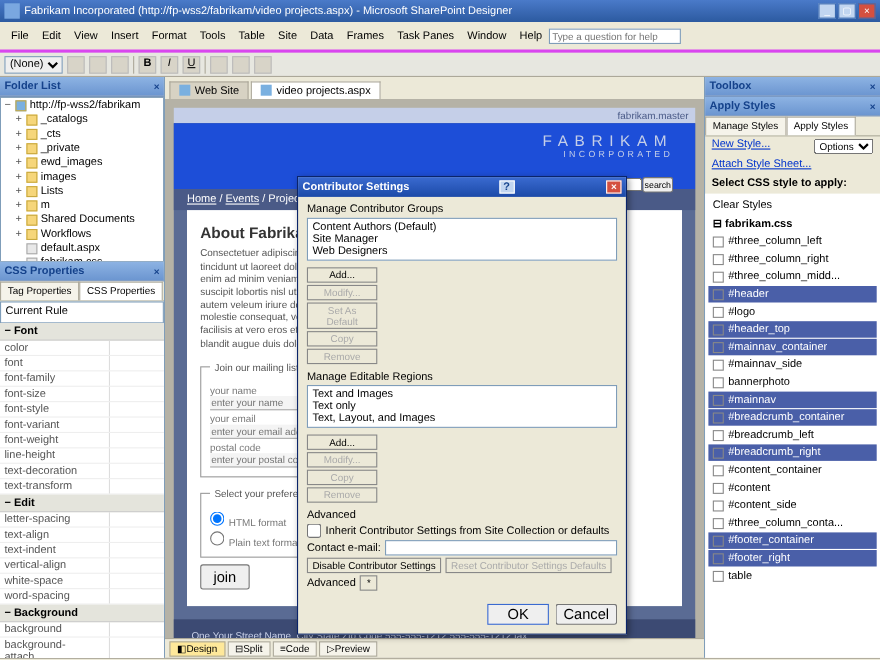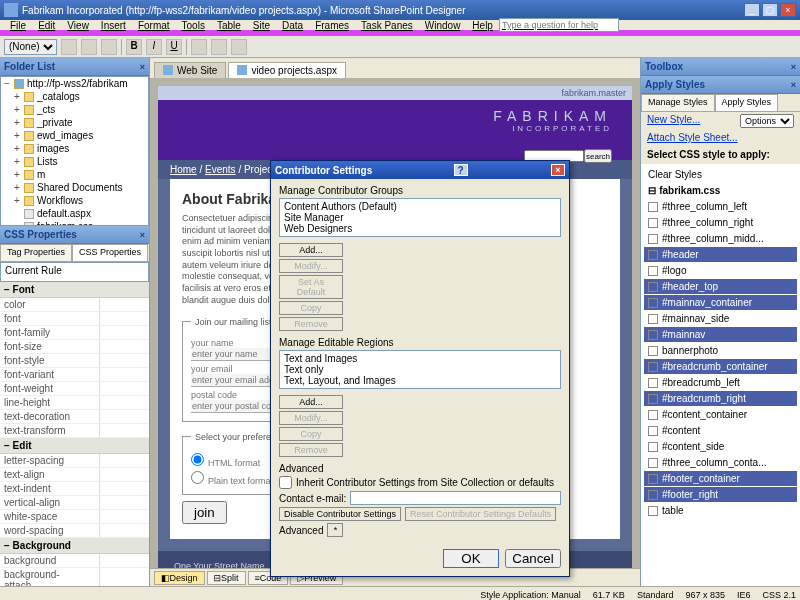--- a/index.html
+++ b/index.html
@@ -4,21 +4,21 @@
 <style>
 * { box-sizing: border-box; margin: 0; padding: 0; font-family: Tahoma, sans-serif; }
 body { font-size: 10px; background: #ece9d8; overflow: hidden; width: 800px; height: 600px; position: relative; }
 
 .titlebar { background: linear-gradient(#4a7ac9,#2c5aa0); color: white; height: 20px; display: flex; align-items: center; padding: 0 4px; }
 .titlebar .icon { width: 14px; height: 14px; background: #7aa7e0; margin-right: 4px; }
 .titlebar .title { flex: 1; font-size: 10px; }
 .winbtns { display: flex; gap: 2px; }
 .winbtns span { width: 16px; height: 14px; background: #c1d5f0; border: 1px solid #3a6ab0; display: flex; align-items: center; justify-content: center; font-size: 9px; cursor: pointer; }
 
-.menubar { background: #ece9d8; height: 16px; display: flex; align-items: center; border-bottom: 6px solid #d946ef; padding-left: 4px; text-decoration: underline; }
+.menubar { background: #ece9d8; height: 28px; display: flex; align-items: center; border-bottom: 3px solid #d946ef; padding-left: 4px; }
 .menubar span { padding: 2px 6px; cursor: pointer; }
 .menubar input.qsearch { width: 120px; height: 14px; border: 1px solid #7f9db9; font-size: 9px; padding: 0 2px; margin-right: 4px; }
 
 .toolbar { background: #e7e7e0; height: 22px; display: flex; align-items: center; border-bottom: 1px solid #aca899; padding: 0 4px; gap: 4px; }
 .toolbar select { font-size: 10px; height: 16px; border: 1px solid #7f9db9; }
 .toolbar .tb { width: 16px; height: 16px; background: #d8d4c8; border: 1px solid #bbb; cursor: pointer; }
 .toolbar .sep { width: 1px; height: 16px; background: #aca899; }
 
 .main { display: flex; height: 528px; }
 .leftcol { width: 150px; display: flex; flex-direction: column; border-right: 1px solid #7f9db9; }
@@ -37,21 +37,21 @@
 .prop-row { display: flex; border-bottom: 1px solid #eee; }
 .prop-row .k { flex: 1; padding: 1px 4px; color: #555; }
 .prop-row .v { width: 50px; border-left: 1px solid #ddd; }
 
 .center { flex: 1; display: flex; flex-direction: column; background: #9e9e9e; }
 .doctabs { height: 20px; background: #ece9d8; display: flex; align-items: flex-end; padding-left: 4px; gap: 2px; }
 .doctab { padding: 2px 8px; background: #d7d2c3; border: 1px solid #aca899; border-bottom: none; cursor: pointer; display: flex; gap: 4px; font-size: 10px; margin-top: 44px; }
 .doctab.active { background: white; }
 .docview { flex: 1; background: #b5b2a6; padding: 8px; overflow: auto; position: relative; }
 .page { background: #5a6b94; width: 100%; min-height: 460px; position: relative; }
-.page-top { background: #4c1d95; height: 60px; text-align: right; padding: 8px 20px; color: #c5cfe8; }
+.page-top { background: #1d4ed8; height: 60px; text-align: right; padding: 8px 20px; color: #c5cfe8; }
 .brand { font-size: 14px; letter-spacing: 6px; }
 .brand-sub { font-size: 8px; letter-spacing: 3px; }
 .searchbar { margin-top: 16px; }
 .searchbar input { width: 60px; height: 12px; font-size: 8px; }
 .searchbar button { font-size: 8px; height: 14px; }
 .breadcrumb { background: #4a5a87; color: white; padding: 4px 12px; font-size: 10px; }
 .breadcrumb a { color: white; text-decoration: underline; }
 .content-area { background: white; margin: 0 12px 12px 12px; padding: 12px; min-height: 360px; }
 .content-area h2 { font-size: 14px; color: #333; margin-bottom: 6px; }
 .lorem { font-size: 9px; color: #555; line-height: 1.3; width: 60%; }
@@ -366,22 +366,22 @@
         <div class="style-item">Clear Styles</div>
         <div class="style-item" style="font-weight:bold">⊟ fabrikam.css</div>
         <div class="style-item"><span class="sw" style="background:#fff"></span>#three_column_left</div>
         <div class="style-item"><span class="sw" style="background:#fff"></span>#three_column_right</div>
         <div class="style-item"><span class="sw" style="background:#fff"></span>#three_column_midd...</div>
         <div class="style-item hl"><span class="sw" style="background:#4a5fa8"></span>#header</div>
         <div class="style-item"><span class="sw" style="background:#fff"></span>#logo</div>
         <div class="style-item hl"><span class="sw" style="background:#4a5fa8"></span>#header_top</div>
         <div class="style-item hl"><span class="sw" style="background:#4a5fa8"></span>#mainnav_container</div>
         <div class="style-item"><span class="sw" style="background:#fff"></span>#mainnav_side</div>
+        <div class="style-item"><span class="sw" style="background:#fff"></span>bannerphoto</div>
         <div class="style-item hl"><span class="sw" style="background:#4a5fa8"></span>#mainnav</div>
-        <div class="style-item"><span class="sw" style="background:#fff"></span>bannerphoto</div>
         <div class="style-item hl"><span class="sw" style="background:#4a5fa8"></span>#breadcrumb_container</div>
         <div class="style-item"><span class="sw" style="background:#fff"></span>#breadcrumb_left</div>
         <div class="style-item hl"><span class="sw" style="background:#4a5fa8"></span>#breadcrumb_right</div>
         <div class="style-item"><span class="sw" style="background:#fff"></span>#content_container</div>
         <div class="style-item"><span class="sw" style="background:#fff"></span>#content</div>
         <div class="style-item"><span class="sw" style="background:#fff"></span>#content_side</div>
         <div class="style-item"><span class="sw" style="background:#fff"></span>#three_column_conta...</div>
         <div class="style-item hl"><span class="sw" style="background:#4a5fa8"></span>#footer_container</div>
         <div class="style-item hl"><span class="sw" style="background:#4a5fa8"></span>#footer_right</div>
         <div class="style-item"><span class="sw" style="background:#fff"></span>table</div>

